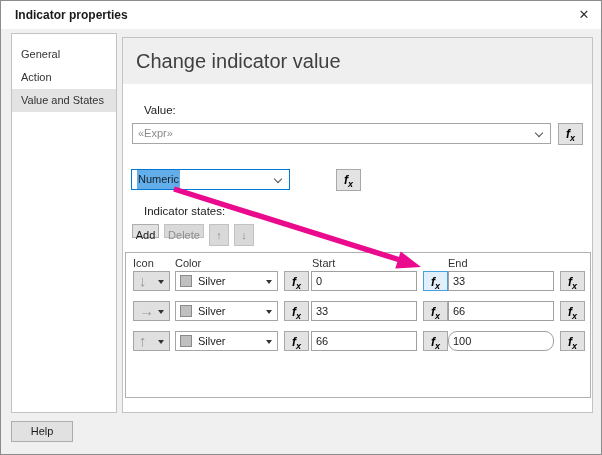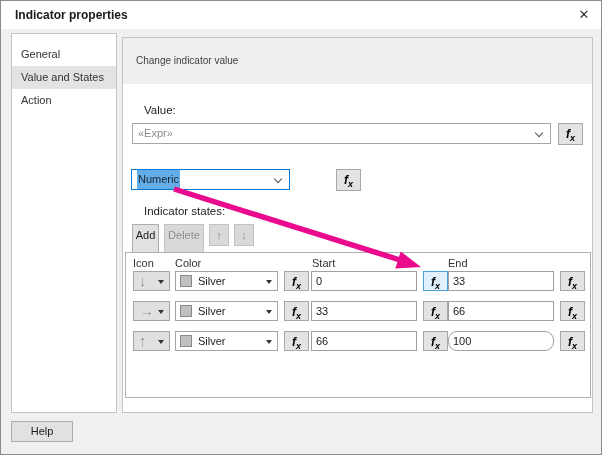--- a/index.html
+++ b/index.html
@@ -19,40 +19,40 @@
   
   .sidebar { position:absolute; left:10px; top:32px; width:106px; height:380px;
              background:#ffffff; border:1px solid #c3c3c3; padding-top:9px; }
   .side-item { height:23px; line-height:23px; padding-left:9px; font-size:11px; color:#333; cursor:pointer; }
   .side-item.selected { background:#e3e3e3; }
 
   
   .main { position:absolute; left:121px; top:36px; width:471px; height:376px;
           background:#ffffff; border:1px solid #c3c3c3; }
   .main-header { position:absolute; left:0; top:0; width:100%; height:46px; background:#efefef; }
-  .main-heading { position:absolute; left:13px; top:0; line-height:46px; font-size:10px; color:#404040; }
+  .main-heading { position:absolute; left:13px; top:0; line-height:46px; font-size:20px; color:#404040; }
 
   .lbl { position:absolute; font-size:11.5px; color:#222;margin-left:12px; }
 
   .combo { position:absolute; background:#fff; border:1px solid #a6a6a6; height:21px; }
   .combo .val { position:absolute; left:5px; top:0; line-height:19px; font-size:11px; color:#333; }
   .combo .val.muted { color:#8a8a8a; }
   .combo .val.selected { background:#63ade8; color:#16222e; padding:0 1px; }
   .combo.focused { border-color:#0078d7; }
   .chev { position:absolute; right:8px; top:6px; width:6px; height:6px;
           border-right:1.4px solid #505050; border-bottom:1.4px solid #505050; transform:rotate(45deg); }
 
   .fxbtn { position:absolute; width:25px; height:22px; background:#e3e3e3; border:1px solid #a8a8a8;
            text-align:center; cursor:pointer; }
   .fxbtn.hl { background:#e2f0fb; border-color:#4a9fdd; }
   .fxg { font-family:"Liberation Serif", serif; font-style:italic; font-weight:bold; font-size:12px;
          color:#000; line-height:20px; }
   .fxg sub { font-size:9px; }
 
-  .pushbtn { position:absolute; height:38px; background:#e1e1e1; border:1px solid #adadad;
+  .pushbtn { position:absolute; height:14px; background:#e1e1e1; border:1px solid #adadad;
              font-size:11px; color:#1a1a1a; text-align:center; line-height:20px; cursor:pointer; }
   .pushbtn.disabled { background:#d9d9d9; border-color:#c2c2c2; color:#8f8f8f; cursor:default; }
   .arrowbtn { position:absolute; width:20px; height:22px; background:#d9d9d9; border:1px solid #c2c2c2;
               text-align:center; line-height:20px; font-size:11px; color:#8f8f8f; font-weight:bold; }
 
   
   .states-table { position:absolute; background:#fff; border:1px solid #b0b0b0; }
   .thead { position:absolute; font-size:11px; color:#333; }
   .row-el { position:absolute; height:20px; }
   .icon-dd { background:#e0e0e0; border:1px solid #a5a5a5; width:37px; cursor:pointer; }
@@ -79,22 +79,22 @@
 
 <div id="dialog">
 
   <div class="titlebar">
     <span class="title">Indicator properties</span>
     <span class="close">✕</span>
   </div>
 
   <div class="sidebar">
     <div class="side-item">General</div>
+    <div class="side-item">Action</div>
     <div class="side-item selected">Value and States</div>
-    <div class="side-item">Action</div>
   </div>
 
   <div class="main">
     <div class="main-header">
       <span class="main-heading">Change indicator value</span>
     </div>
 
     <span class="lbl" style="left:9px; top:66px;">Value:</span>
     <div class="combo" style="left:9px; top:85px; width:419px;">
       <span class="val muted">«Expr»</span>

